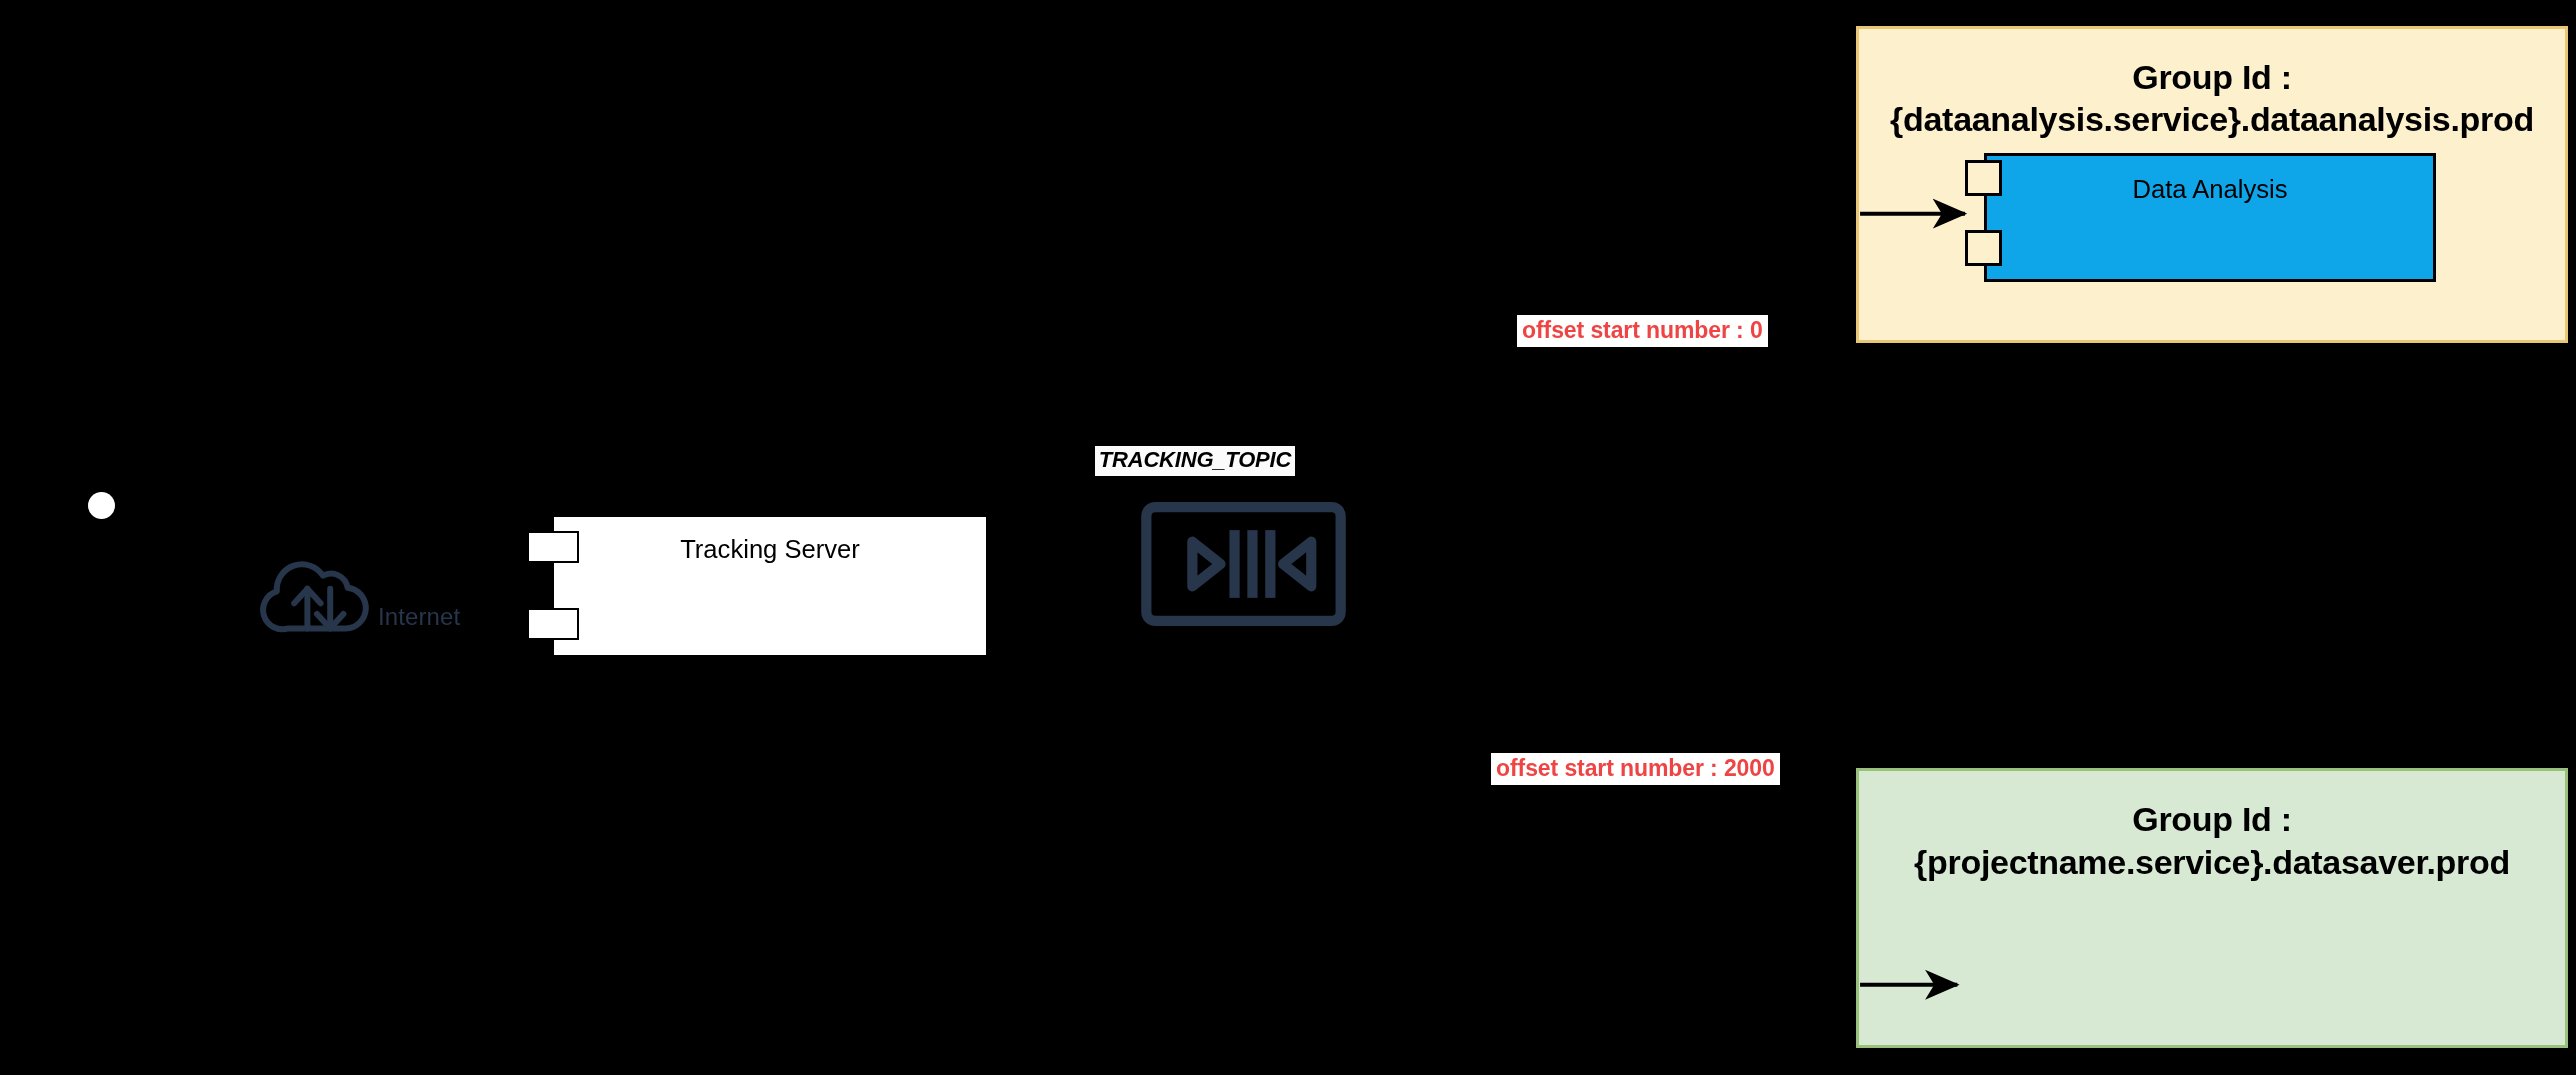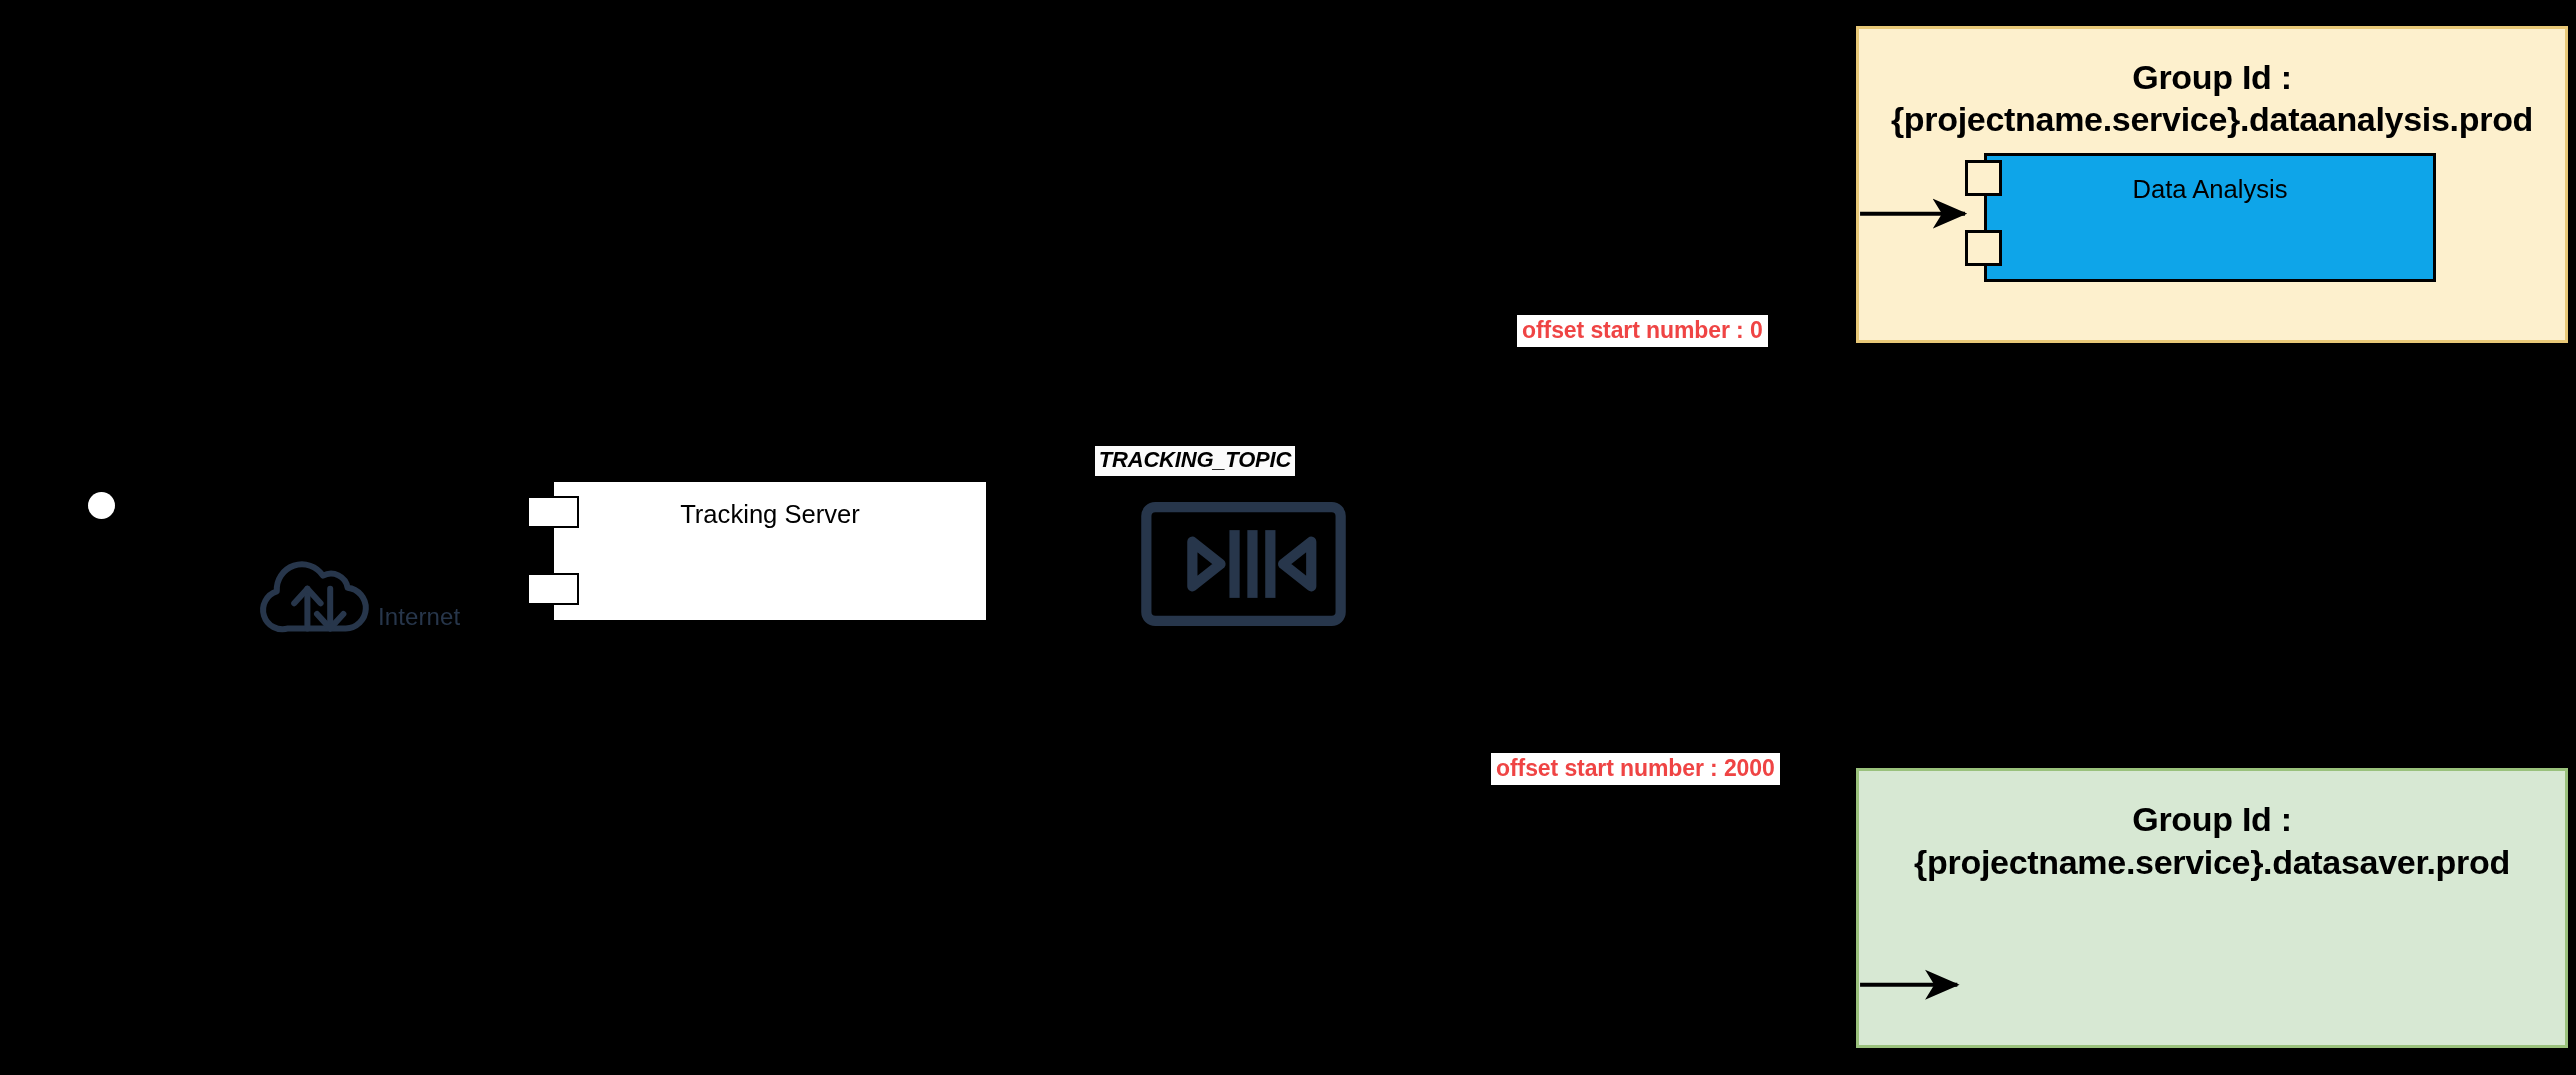--- a/index.html
+++ b/index.html
@@ -66,21 +66,21 @@
     line-height: 1.1;
     white-space: nowrap;
   }
   .uml-tab {
     position: absolute;
     box-sizing: border-box;
   }
 
   
   #tracking-server {
-    left: 554px; top: 482px;
+    left: 554px; top: 517px;
     width: 432px; height: 138px;
   }
   #tracking-server .uml-body {
     background: #ffffff;
     border: 0;
   }
   #tracking-server .uml-title { color: #000000; }
   #tracking-server .uml-tab {
     left: -27px;
     width: 52px; height: 32px;
@@ -246,21 +246,21 @@
     </svg>
   </div>
 
   <div class="abs offset-label" id="offset-label-top">offset start number :  0</div>
 
   <div class="abs offset-label" id="offset-label-bottom">offset start number : 2000</div>
 
   <div class="group-box" id="group-dataanalysis">
     <div class="group-title">
       <div>Group Id :</div>
-      <div>{projectname.service}.dataanalysis.prod</div>
+      <div>{dataanalysis.service}.dataanalysis.prod</div>
     </div>
 
     <div class="consumer-component" id="comp-dataanalysis">
       <div class="consumer-rect">
         <div class="consumer-title">Data Analysis</div>
       </div>
       <div class="consumer-tab tab-top"></div>
       <div class="consumer-tab tab-bottom"></div>
     </div>
   </div>

